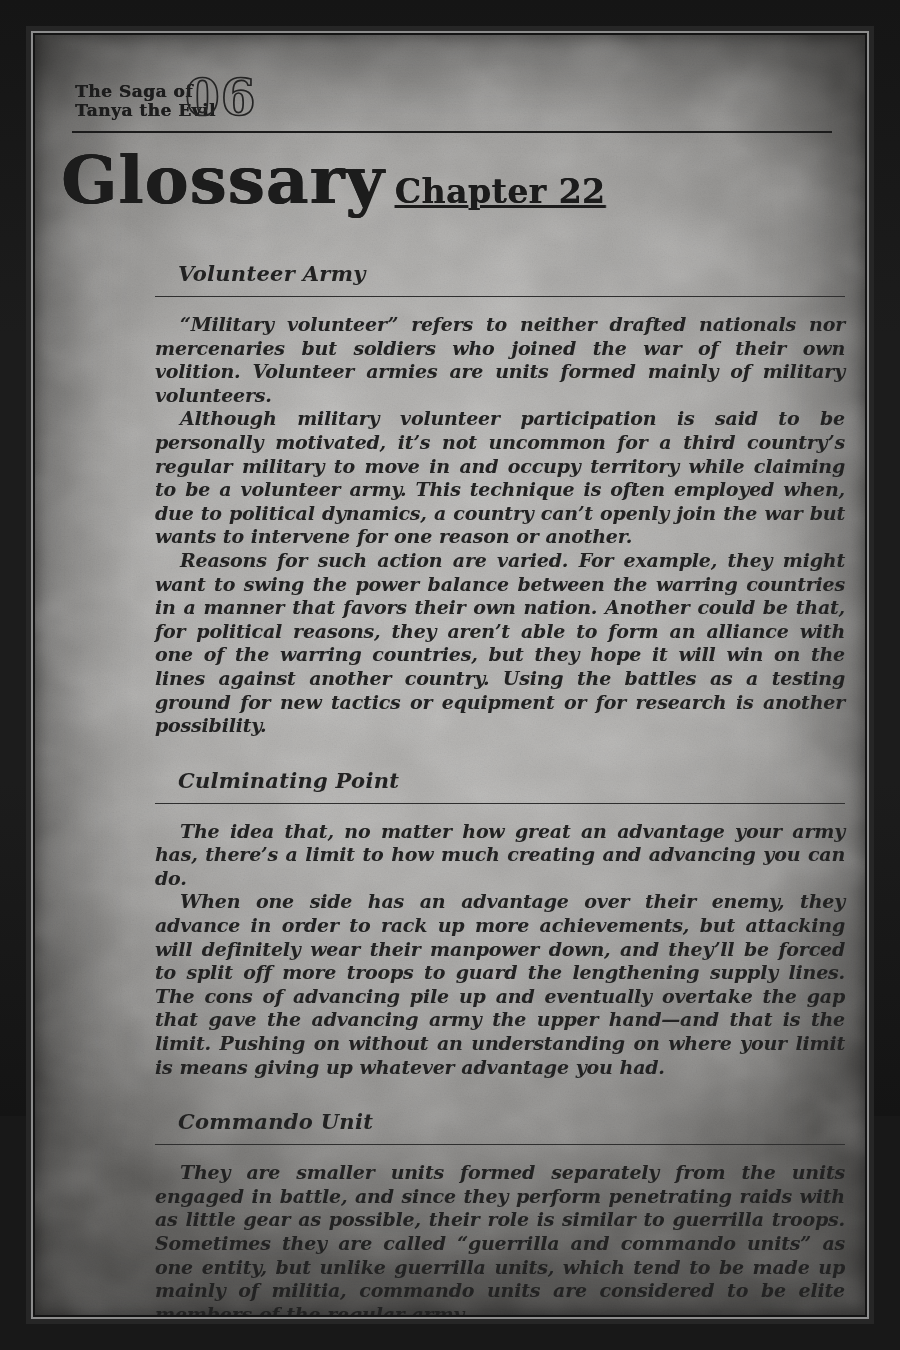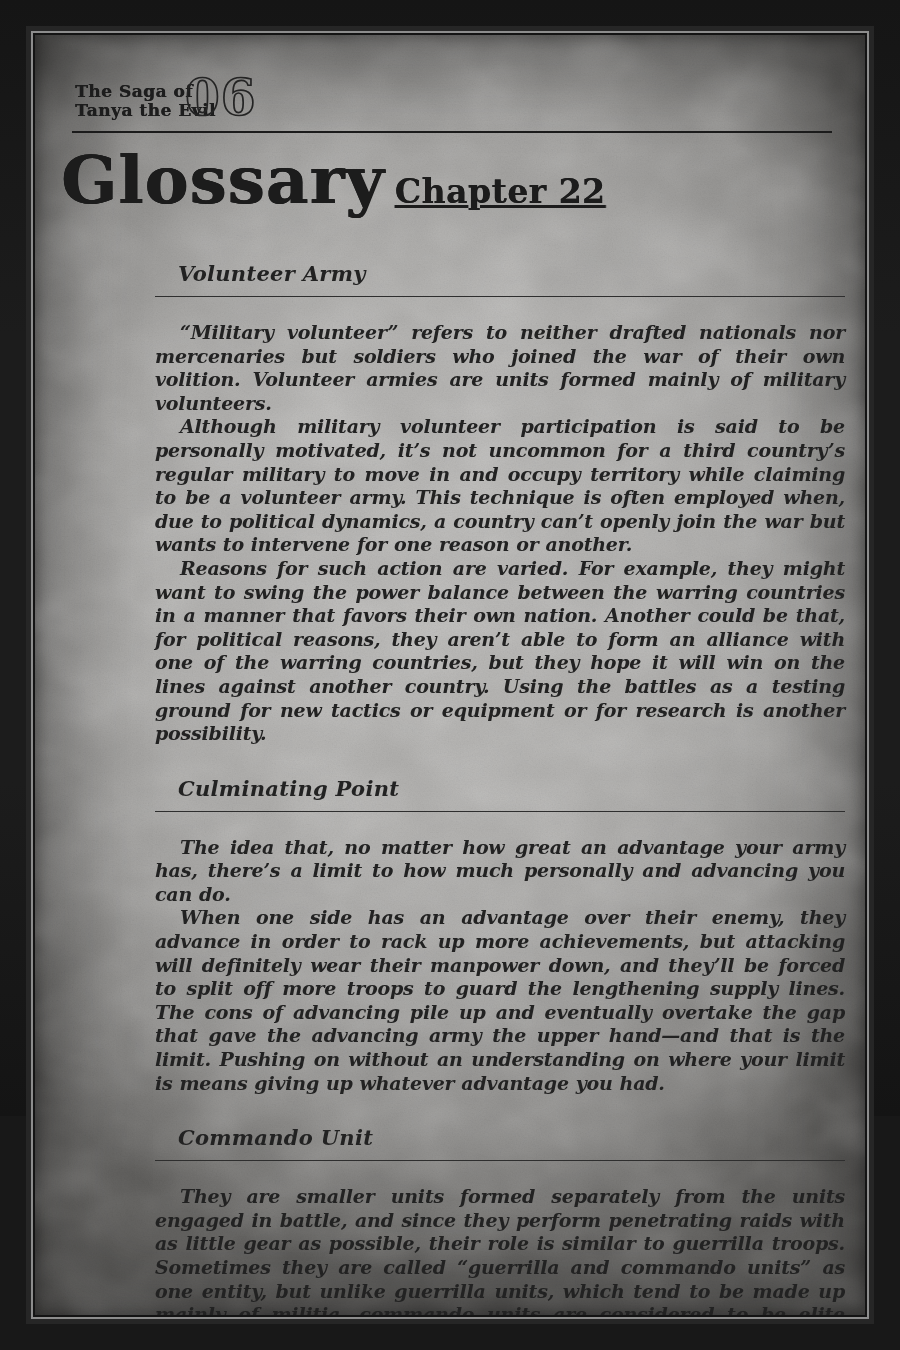--- a/index.html
+++ b/index.html
@@ -136,21 +136,21 @@
   .section { margin: 0 0 31px 0; }
   .section-heading {
     font-size: 21px;
     line-height: 24px;
     font-weight: bold;
     font-style: italic;
     padding: 0 0 10px 23px;
     border-bottom: 1.5px solid #2e2e2e;
     letter-spacing: 0.3px;
   }
-  .section-body { margin-top: 24px; }
+  .section-body { margin-top: 16px; }
   .section-body p {
     margin: 0;
     font-size: 19px;
     line-height: 23.6px;
     font-weight: bold;
     font-style: italic;
     text-align: justify;
     text-indent: 25px;
     letter-spacing: -0.2px;
     word-spacing: 0.5px;
@@ -200,21 +200,21 @@
             <div class="section-body">
               <p>“Military volunteer” refers to neither drafted nationals nor mercenaries but soldiers who joined the war of their own volition. Volunteer armies are units formed mainly of military volunteers.</p>
               <p>Although military volunteer participation is said to be personally motivated, it’s not uncommon for a third country’s regular military to move in and occupy territory while claiming to be a volunteer army. This technique is often employed when, due to political dynamics, a country can’t openly join the war but wants to intervene for one reason or another.</p>
               <p>Reasons for such action are varied. For example, they might want to swing the power balance between the warring countries in a manner that favors their own nation. Another could be that, for political reasons, they aren’t able to form an alliance with one of the warring countries, but they hope it will win on the lines against another country. Using the battles as a testing ground for new tactics or equipment or for research is another possibility.</p>
             </div>
           </div>
 
           <div class="section">
             <div class="section-heading">Culminating Point</div>
             <div class="section-body">
-              <p>The idea that, no matter how great an advantage your army has, there’s a limit to how much personally and advancing you can do.</p>
+              <p>The idea that, no matter how great an advantage your army has, there’s a limit to how much creating and advancing you can do.</p>
               <p>When one side has an advantage over their enemy, they advance in order to rack up more achievements, but attacking will definitely wear their manpower down, and they’ll be forced to split off more troops to guard the lengthening supply lines. The cons of advancing pile up and eventually overtake the gap that gave the advancing army the upper hand—and that is the limit. Pushing on without an understanding on where your limit is means giving up whatever advantage you had.</p>
             </div>
           </div>
 
           <div class="section">
             <div class="section-heading">Commando Unit</div>
             <div class="section-body">
               <p>They are smaller units formed separately from the units engaged in battle, and since they perform penetrating raids with as little gear as possible, their role is similar to guerrilla troops. Sometimes they are called “guerrilla and commando units” as one entity, but unlike guerrilla units, which tend to be made up mainly of militia, commando units are considered to be elite members of the regular army.</p>
 
             </div>

